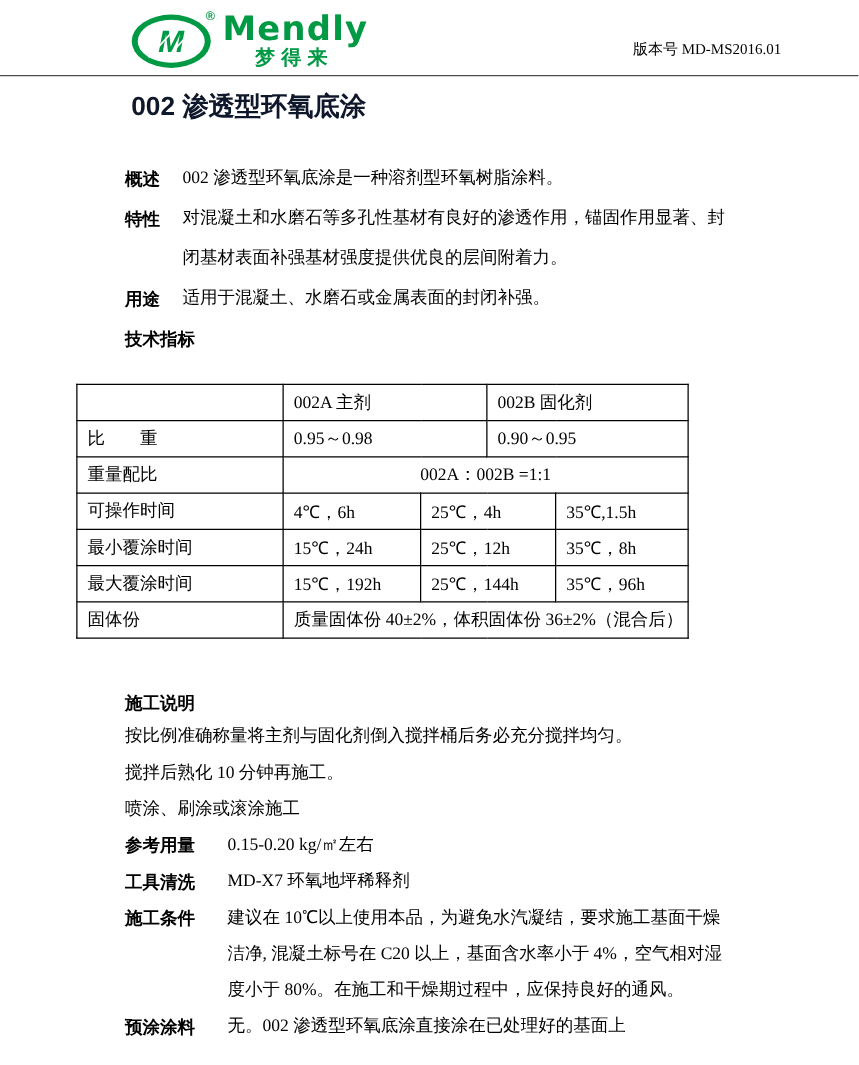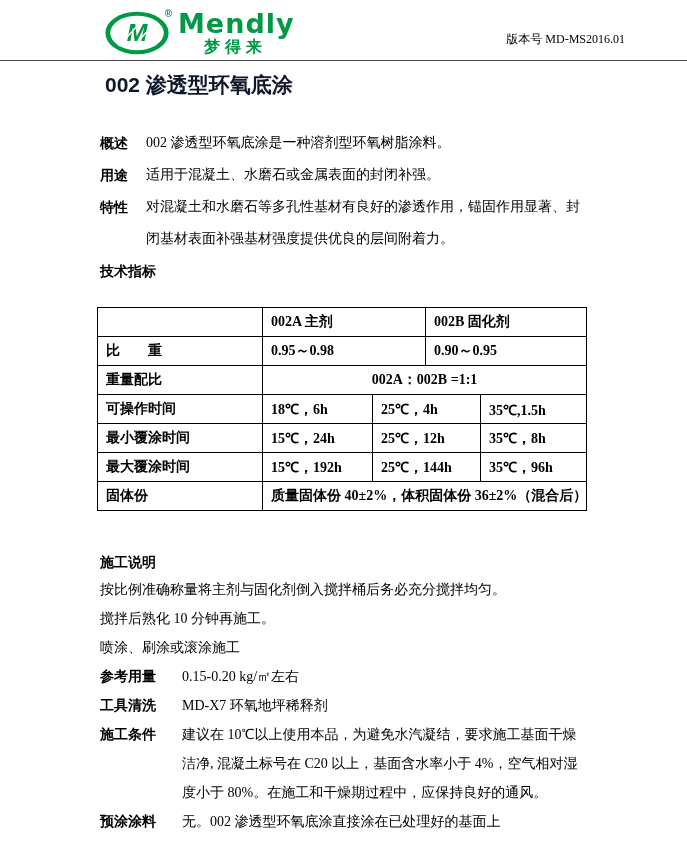--- a/index.html
+++ b/index.html
@@ -60,23 +60,22 @@
     font-family: "Liberation Sans", sans-serif;
   }
   .ov-text { flex: 1; }
   .tech-heading {
     font-family: "Liberation Sans", sans-serif;
     font-weight: bold; font-size: 14px; line-height: 32px;
   }
   
   table.spec {
     border-collapse: collapse; table-layout: fixed;
-    margin: 20px 0 0 97px; width: 489px;
+    margin: 20px 0 0 61px; width: 489px;
     font-size: 14px;
-    font-weight: bold;
   }
   table.spec td {
     border: 1px solid #000; height: 29px;
     padding: 0 4px 0 8px; vertical-align: middle;
     overflow: hidden; white-space: nowrap;
   }
   table.spec td.center { text-align: center; padding: 0 2px; }
   
   .construction { margin: 38px 0 0 100px; width: 494px; font-size: 14px; }
   .cons-heading {
@@ -118,26 +117,26 @@
   <hr class="header-rule">
 
   <h1 class="doc-title">002 渗透型环氧底涂</h1>
 
   <div class="overview">
     <div class="ov-row">
       <span class="ov-label">概述</span>
       <span class="ov-text">002 渗透型环氧底涂是一种溶剂型环氧树脂涂料。</span>
     </div>
     <div class="ov-row">
+      <span class="ov-label">特性</span>
+      <span class="ov-text">对混凝土和水磨石等多孔性基材有良好的渗透作用，锚固作用显著、封闭基材表面补强基材强度提供优良的层间附着力。</span>
+    </div>
+    <div class="ov-row">
       <span class="ov-label">用途</span>
       <span class="ov-text">适用于混凝土、水磨石或金属表面的封闭补强。</span>
-    </div>
-    <div class="ov-row">
-      <span class="ov-label">特性</span>
-      <span class="ov-text">对混凝土和水磨石等多孔性基材有良好的渗透作用，锚固作用显著、封闭基材表面补强基材强度提供优良的层间附着力。</span>
     </div>
     <div class="tech-heading">技术指标</div>
   </div>
 
   <table class="spec">
     <colgroup>
       <col style="width:165px">
         <col style="width:110px">
         <col style="width:53px">
       <col style="width:55px">
@@ -153,21 +152,21 @@
         <td>比　　重</td>
         <td colspan="2">0.95～0.98</td>
         <td colspan="2">0.90～0.95</td>
       </tr>
       <tr>
         <td>重量配比</td>
         <td colspan="4" class="center">002A：002B =1:1</td>
       </tr>
       <tr>
         <td>可操作时间</td>
-        <td>18℃，6h</td>
+        <td>4℃，6h</td>
         <td colspan="2">25℃，4h</td>
         <td>35℃,1.5h</td>
       </tr>
       <tr>
         <td>最小覆涂时间</td>
         <td>15℃，24h</td>
         <td colspan="2">25℃，12h</td>
         <td>35℃，8h</td>
       </tr>
       <tr>

